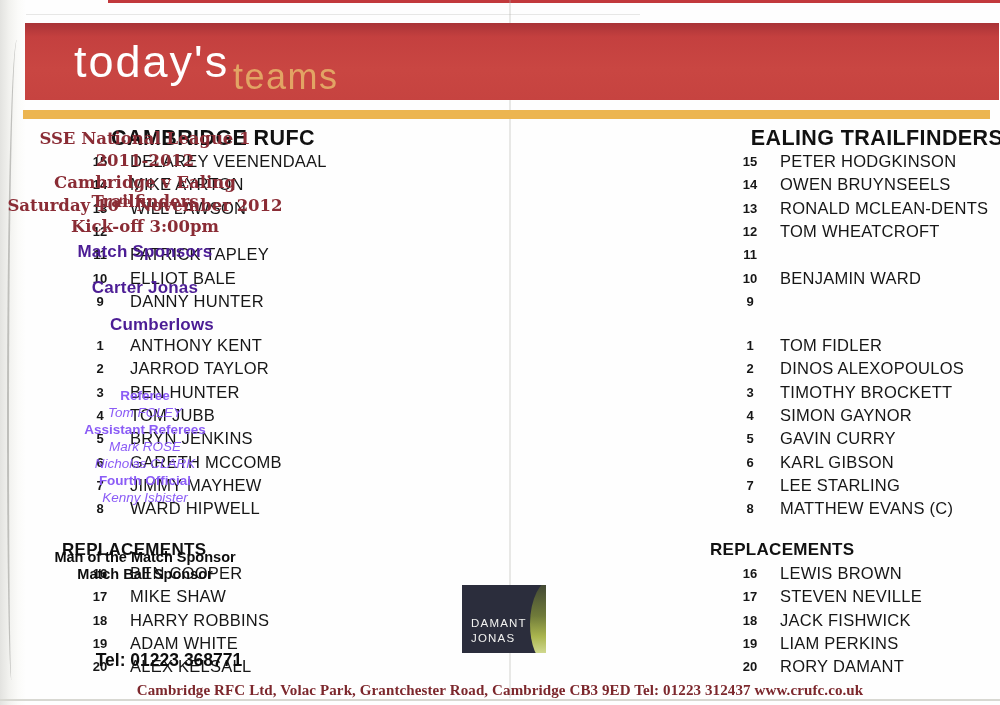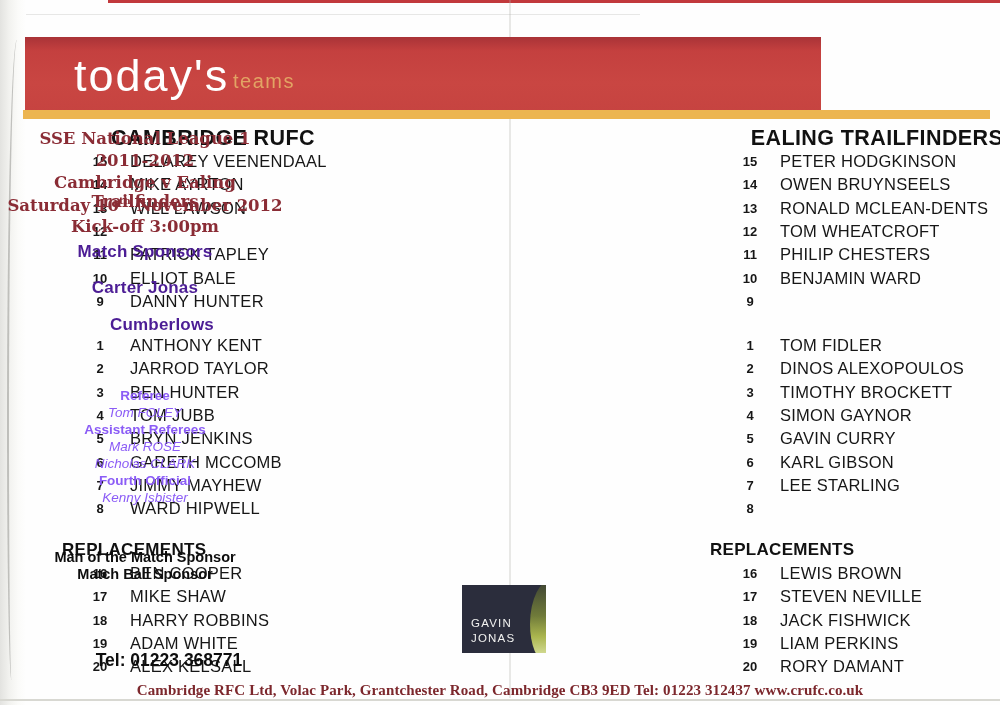--- a/index.html
+++ b/index.html
@@ -23,31 +23,31 @@
     position:absolute; left:7px; top:40px; width:10px; height:640px;
     border-left:2px solid rgba(150,150,145,.55);
     border-radius:100% 0 0 45%/ 60% 0 0 40%;
   }
   .scan-bottom-line { position:absolute; left:0; top:699px; width:1000px; height:2px; background:#d8d8d2; }
   .scan-crease { position:absolute; left:509px; top:0; width:2px; height:698px; background:rgba(175,175,170,.28); }
   .scan-top-faint { position:absolute; left:0; top:14px; width:640px; height:1px; background:rgba(190,190,185,.35); }
 
   
   .banner {
-    position:absolute; left:25px; top:37px; width:796px; height:77px;
+    position:absolute; left:25px; top:23px; width:974px; height:77px;
     background:linear-gradient(to bottom,#a93337 0%,#c4403f 18%,#c94642 60%,#c64340 100%);
   }
   .banner-title {
     position:absolute; left:49px; top:13px;
     font-size:45px; font-weight:300; color:#ffffff; letter-spacing:2px;
     font-family:"Liberation Sans", sans-serif;
   }
   .banner-sub {
     position:absolute; left:208px; top:33px;
-    font-size:20px; font-weight:400; color:#e2a464; letter-spacing:1.5px;
+    font-size:36px; font-weight:400; color:#e2a464; letter-spacing:1.5px;
   }
   .gold-stripe { position:absolute; left:23px; top:110px; width:967px; height:9px; background:#ecb551; }
 
   
   .team-header {
     position:absolute; top:126px; height:24px;
     font-size:21.5px; font-weight:700; letter-spacing:.4px;
     text-align:center; color:#111;padding-left:16px;
   }
   .hdr-left  { left:55px;  width:300px; }
@@ -259,21 +259,20 @@
       <span class="pname">RONALD MCLEAN-DENTS</span>
     </div>
 
     <div class="prow">
       <span class="pnum">12</span>
       <span class="pname">TOM WHEATCROFT</span>
     </div>
 
     <div class="prow">
       <span class="pnum">11</span>
-      <span class="pname">PHILIP CHESTERS</span>
     </div>
 
     <div class="prow">
       <span class="pnum">10</span>
       <span class="pname">BENJAMIN WARD</span>
     </div>
 
     <div class="prow">
       <span class="pnum">9</span>
     </div>
@@ -311,20 +310,21 @@
       <span class="pname">KARL GIBSON</span>
     </div>
 
     <div class="prow">
       <span class="pnum">7</span>
       <span class="pname">LEE STARLING</span>
     </div>
 
     <div class="prow">
       <span class="pnum">8</span>
+      <span class="pname">MATTHEW EVANS (C)</span>
     </div>
   </div>
 
 <div class="repl-label repl-right">REPLACEMENTS</div>
 
 <div class="roster roster-right r-repl">
 
     <div class="prow">
       <span class="pnum">16</span>
       <span class="pname">LEWIS BROWN</span>
@@ -367,20 +367,20 @@
 <div class="c-abs ref-line ref-ital rf-4">Mark ROSE</div>
 <div class="c-abs ref-line ref-ital rf-5">Nicholas CLARK</div>
 <div class="c-abs ref-line ref-bold rf-6">Fourth Official</div>
 <div class="c-abs ref-line ref-ital rf-7">Kenny Isbister</div>
 
 <div class="c-abs motm-line mm-1">Man of the Match Sponsor</div>
 <div class="c-abs motm-line mm-2">Match Ball Sponsor</div>
 
 <div class="cj-logo">
   <div class="cj-text">
-    <div>GAVIN</div>
+    <div>DAMANT</div>
     <div>JONAS</div>
   </div>
 </div>
 
 <div class="c-abs tel-line">Tel:  01223 368771</div>
 
 <div class="footer">Cambridge RFC Ltd,  Volac Park,  Grantchester Road, Cambridge CB3 9ED  Tel: 01223 312437   www.crufc.co.uk</div>
 
 </body></html>

